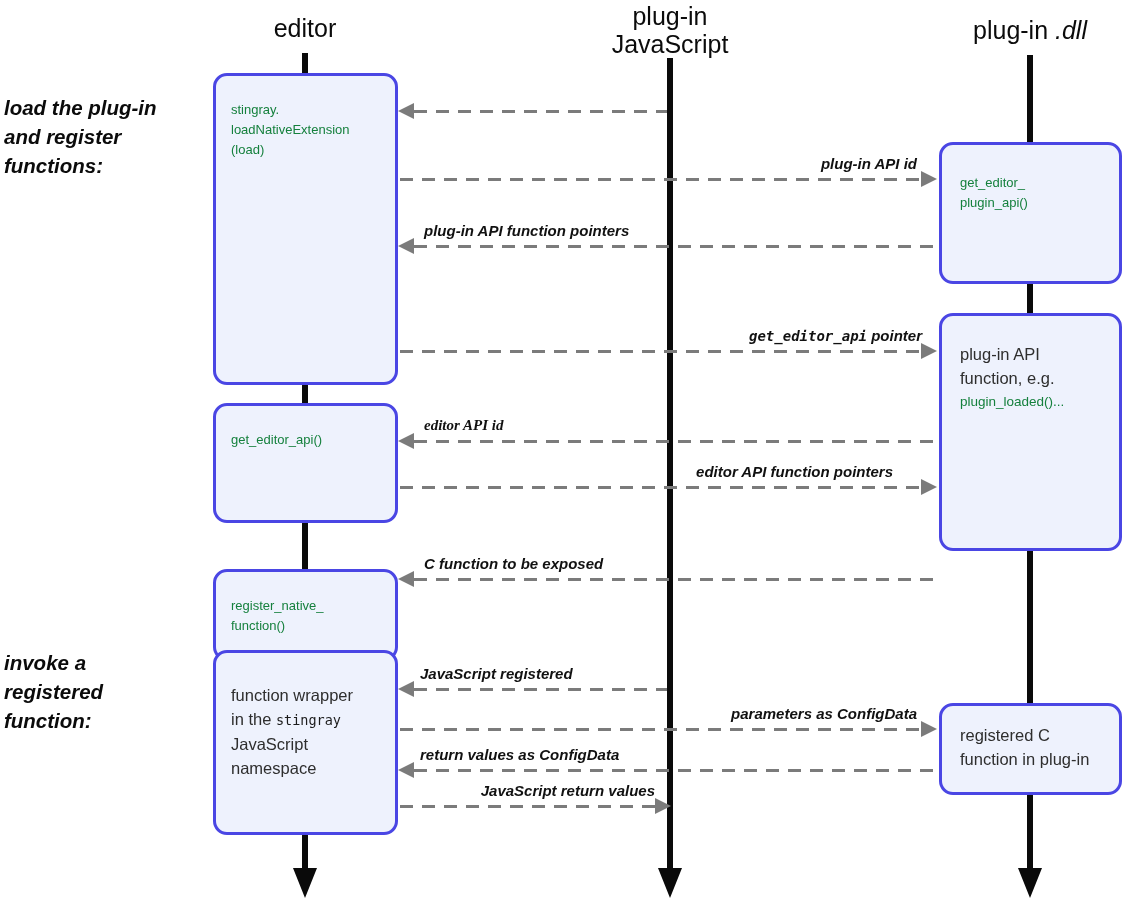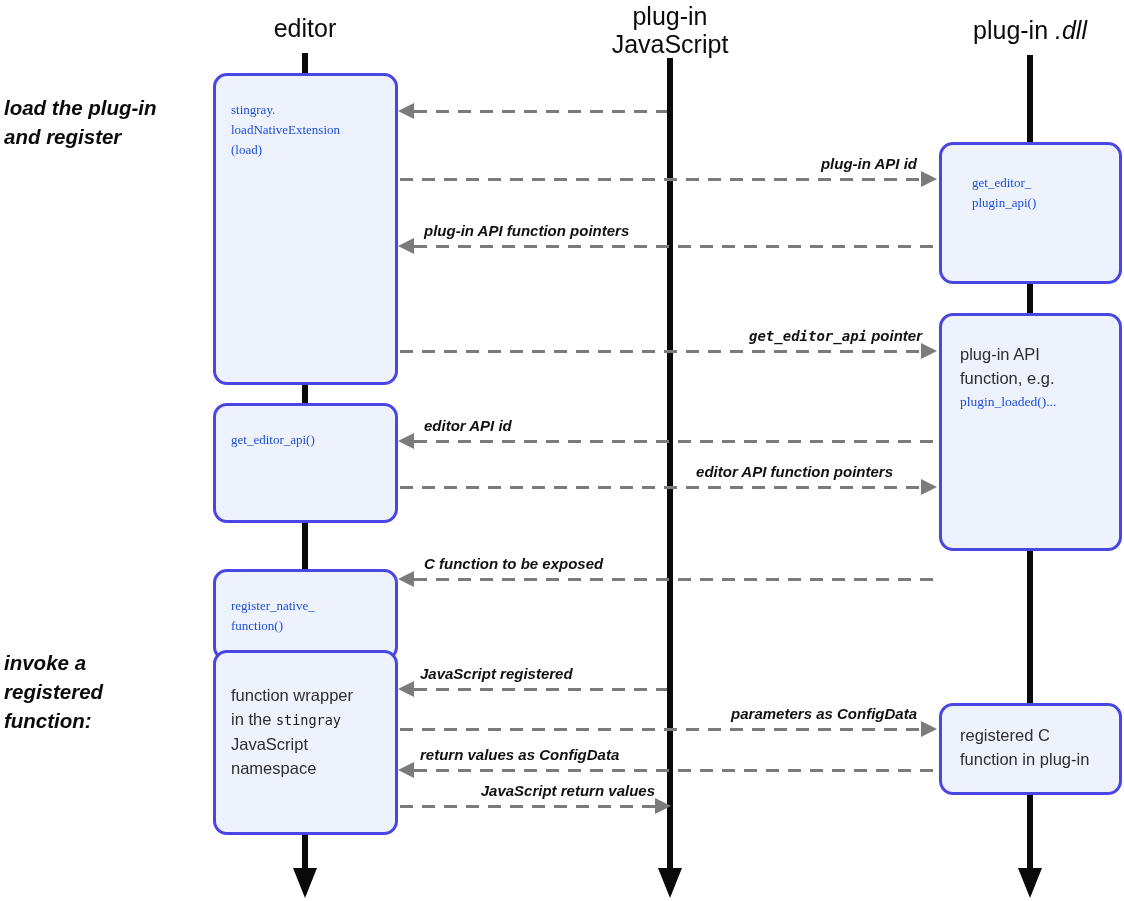--- a/index.html
+++ b/index.html
@@ -17,21 +17,21 @@
   
   .ll-header{position:absolute;width:220px;text-align:center;font-size:25px;color:#0b0b0b;line-height:28px;}
   .ll-header .it{font-style:italic;}
   
   .side-label{position:absolute;left:4px;font-size:20.5px;font-style:italic;font-weight:bold;color:#0b0b0b;line-height:29px;}
   
   .lifeline{position:absolute;width:6px;background:var(--line-black);z-index:1;}
   .lifeline-end{position:absolute;width:0;height:0;border-left:12px solid transparent;border-right:12px solid transparent;border-top:30px solid var(--line-black);z-index:1;}
   
   .abox{position:absolute;box-sizing:border-box;border:3px solid var(--box-border);border-radius:14px;background:var(--box-fill);z-index:3;}
-  .abox .mono{font-family:Liberation Serif, serif;font-size:13px;line-height:20px;color:#1d4ed8;white-space:nowrap;}
+  .abox .mono{font-family:Liberation Sans, sans-serif;font-size:13px;line-height:20px;color:#15803d;white-space:nowrap;}
   .abox .sans{font-size:16.5px;line-height:24px;color:#2e2e2e;white-space:nowrap;}
   .abox .inner{padding:24px 14px 0 15px;}
   .sans .mono-inline{font-family:"DejaVu Sans Mono","Liberation Mono",monospace;font-size:13.5px;color:#1c1c1c;}
   
   .mline{position:absolute;height:3px;z-index:2;
     background:repeating-linear-gradient(90deg,var(--arrow-gray) 0px,var(--arrow-gray) 13px,transparent 13px,transparent 22px);}
   .head-left{position:absolute;width:0;height:0;border-top:8px solid transparent;border-bottom:8px solid transparent;border-right:16px solid var(--arrow-gray);z-index:2;}
   .head-right{position:absolute;width:0;height:0;border-top:8px solid transparent;border-bottom:8px solid transparent;border-left:16px solid var(--arrow-gray);z-index:2;}
   .mlabel{position:absolute;font-size:15px;font-style:italic;font-weight:bold;color:var(--label-ink);white-space:nowrap;z-index:4;}
   .mlabel .code{font-family:"DejaVu Sans Mono","Liberation Mono",monospace;font-size:14px;}
@@ -48,20 +48,21 @@
     <div>plug-in</div>
     <div>JavaScript</div>
   </div>
   <div class="ll-header" style="left:920px;top:16px;">
     <span>plug-in </span><span class="it">.dll</span>
   </div>
 
   <div class="side-label" style="top:93px;">
     <div>load the plug-in</div>
     <div>and register</div>
+    <div>functions:</div>
   </div>
   <div class="side-label" style="top:648px;">
     <div>invoke a</div>
     <div>registered</div>
     <div>function:</div>
   </div>
 
   <div class="lifeline" style="left:302px;top:53px;height:815px;"></div>
   <div class="lifeline" style="left:667px;top:58px;height:810px;"></div>
   <div class="lifeline" style="left:1027px;top:55px;height:813px;"></div>
@@ -79,21 +80,21 @@
   <div class="head-left" style="left:398px;top:238px;"></div>
   <div class="mline" style="left:414px;top:245px;width:525px;"></div>
   <div class="mlabel" style="left:424px;top:222px;">plug-in API function pointers</div>
 
   <div class="mline" style="left:400px;top:350px;width:521px;"></div>
   <div class="head-right" style="left:921px;top:343px;"></div>
   <div class="mlabel" style="right:202px;top:327px;"><span class="code">get_editor_api</span><span> pointer</span></div>
 
   <div class="head-left" style="left:398px;top:433px;"></div>
   <div class="mline" style="left:414px;top:440px;width:525px;"></div>
-  <div class="mlabel" style="left:424px;top:417px;">editor API id</div>
+  <div class="mlabel" style="left:424px;top:417px;font-family:Liberation Serif, serif;">editor API id</div>
 
   <div class="mline" style="left:400px;top:486px;width:521px;"></div>
   <div class="head-right" style="left:921px;top:479px;"></div>
   <div class="mlabel" style="right:231px;top:463px;">editor API function pointers</div>
 
   <div class="head-left" style="left:398px;top:571px;"></div>
   <div class="mline" style="left:414px;top:578px;width:525px;"></div>
   <div class="mlabel" style="left:424px;top:555px;">C function to be exposed</div>
 
   <div class="head-left" style="left:398px;top:681px;"></div>
@@ -133,21 +134,21 @@
   <div class="abox" style="left:213px;top:650px;width:185px;height:185px;">
     <div class="inner" style="padding-top:30px;">
       <div class="sans">function wrapper</div>
       <div class="sans"><span>in the </span><span class="mono-inline">stingray</span></div>
       <div class="sans">JavaScript</div>
       <div class="sans">namespace</div>
     </div>
   </div>
 
   <div class="abox" style="left:939px;top:142px;width:183px;height:142px;">
-    <div class="inner" style="padding-top:28px;padding-left:18px;margin-left:12px;">
+    <div class="inner" style="padding-top:28px;padding-left:18px;">
       <div class="mono">get_editor_</div>
       <div class="mono">plugin_api()</div>
     </div>
   </div>
   <div class="abox" style="left:939px;top:313px;width:183px;height:238px;">
     <div class="inner" style="padding-top:26px;padding-left:18px;">
       <div class="sans">plug-in API</div>
       <div class="sans">function, e.g.</div>
       <div class="mono" style="font-size:13.5px;line-height:24px;">plugin_loaded()...</div>
     </div>

